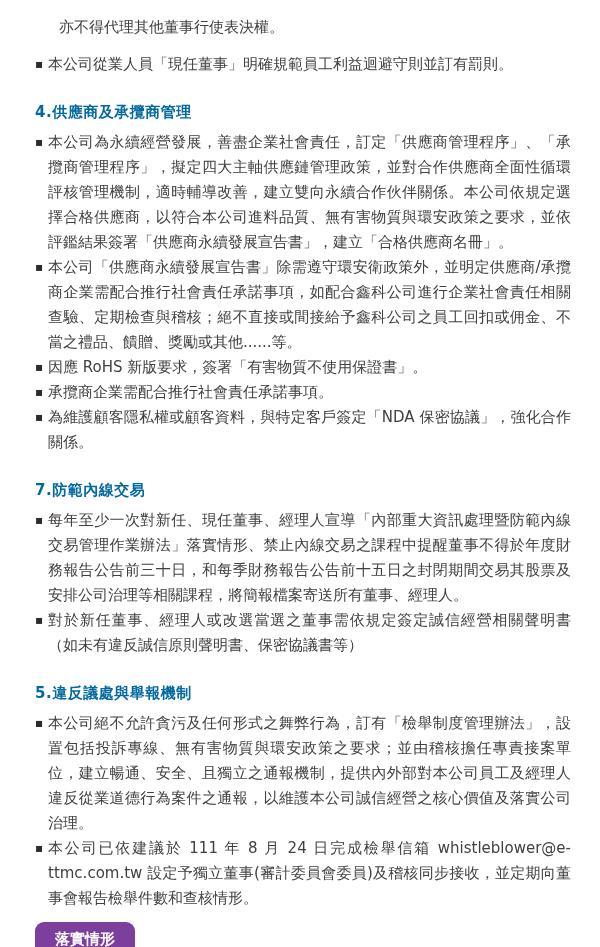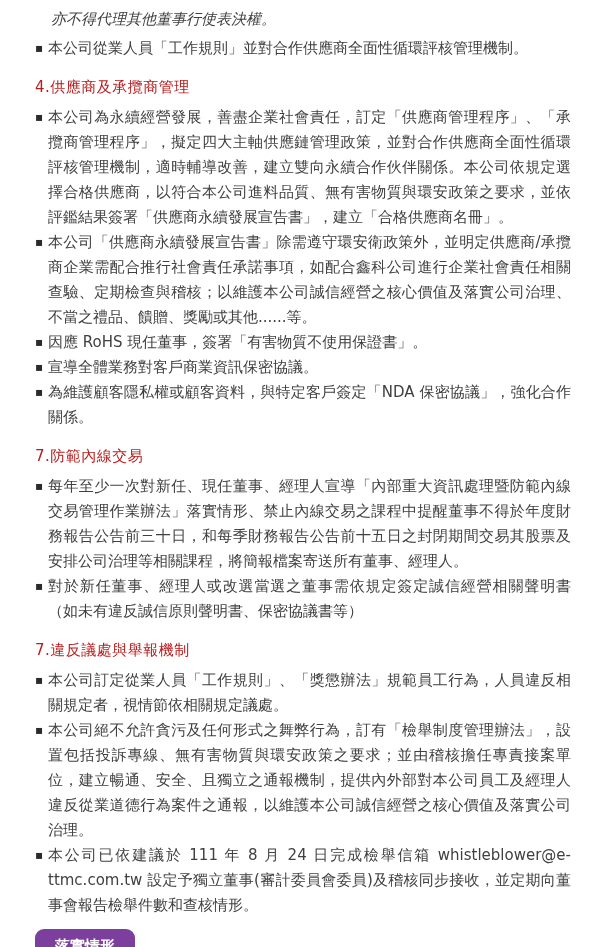--- a/index.html
+++ b/index.html
@@ -15,42 +15,41 @@
     font-size: 15px;
     line-height: 25px;
     color: #404040;
   }
   .page {
     padding: 3px 29px 0 35px;
     box-sizing: border-box;
     width: 600px;
   }
   .cont-line {
-    margin: 4px;
+    margin: 12px;
     padding-left: 12px;
     text-align: justify;
-    font-style: italic;
   }
   .bullet {
     position: relative;
     padding-left: 13px;
     text-align: justify;
     margin: 0;
   }
   .bullet .marker {
     position: absolute;
     left: 0;
     top: 0;
     font-size: 12px;
     color: #2b2b2b;
   }
   .sec-heading {
-    color: #b91c1c;
-    font-weight: 400;
-    margin: 14px 0 5px 0;
+    color: #0369a1;
+    font-weight: 700;
+    margin: 23px 0 5px 0;
     font-size: 15px;
     letter-spacing: 0.5px;
   }
   .impl-button {
     display: inline-block;
     background: #7D3F9D;
     color: #ffffff;
     font-weight: 700;
     font-size: 15px;
     line-height: 25px;
@@ -62,64 +61,63 @@
 </style>
 </head>
 <body>
 
 <div class="page">
 
   <p class="cont-line">亦不得代理其他董事行使表決權。</p>
 
   <div class="bullet">
     <span class="marker">▪</span>
-    <span>本公司從業人員「工作規則」並對合作供應商全面性循環評核管理機制。</span>
+    <span>本公司從業人員「現任董事」明確規範員工利益迴避守則並訂有罰則。</span>
   </div>
 
   <div class="sec-heading">4.供應商及承攬商管理</div>
 
   <div class="bullet">
     <span class="marker">▪</span>
     <span>本公司為永續經營發展，善盡企業社會責任，訂定「供應商管理程序」、「承攬商管理程序」，擬定四大主軸供應鏈管理政策，並對合作供應商全面性循環評核管理機制，適時輔導改善，建立雙向永續合作伙伴關係。本公司依規定選擇合格供應商，以符合本公司進料品質、無有害物質與環安政策之要求，並依評鑑結果簽署「供應商永續發展宣告書」，建立「合格供應商名冊」。</span>
   </div>
   <div class="bullet">
     <span class="marker">▪</span>
-    <span>本公司「供應商永續發展宣告書」除需遵守環安衛政策外，並明定供應商/承攬商企業需配合推行社會責任承諾事項，如配合鑫科公司進行企業社會責任相關查驗、定期檢查與稽核；以維護本公司誠信經營之核心價值及落實公司治理、不當之禮品、饋贈、獎勵或其他......等。</span>
+    <span>本公司「供應商永續發展宣告書」除需遵守環安衛政策外，並明定供應商/承攬商企業需配合推行社會責任承諾事項，如配合鑫科公司進行企業社會責任相關查驗、定期檢查與稽核；絕不直接或間接給予鑫科公司之員工回扣或佣金、不當之禮品、饋贈、獎勵或其他......等。</span>
   </div>
   <div class="bullet">
     <span class="marker">▪</span>
-    <span>因應 RoHS 現任董事，簽署「有害物質不使用保證書」。</span>
+    <span>因應 RoHS 新版要求，簽署「有害物質不使用保證書」。</span>
   </div>
 
 
   <div class="bullet">
     <span class="marker">▪</span>
-    <span>宣導全體業務對客戶商業資訊保密協議。</span>
+    <span>承攬商企業需配合推行社會責任承諾事項。</span>
   </div>
   <div class="bullet">
     <span class="marker">▪</span>
     <span>為維護顧客隱私權或顧客資料，與特定客戶簽定「NDA 保密協議」，強化合作關係。</span>
   </div>
 
   <div class="sec-heading">7.防範內線交易</div>
 
   <div class="bullet">
     <span class="marker">▪</span>
     <span>每年至少一次對新任、現任董事、經理人宣導「內部重大資訊處理暨防範內線交易管理作業辦法」落實情形、禁止內線交易之課程中提醒董事不得於年度財務報告公告前三十日，和每季財務報告公告前十五日之封閉期間交易其股票及安排公司治理等相關課程，將簡報檔案寄送所有董事、經理人。</span>
   </div>
   <div class="bullet">
     <span class="marker">▪</span>
     <span>對於新任董事、經理人或改選當選之董事需依規定簽定誠信經營相關聲明書（如未有違反誠信原則聲明書、保密協議書等）</span>
   </div>
 
-  <div class="sec-heading">7.違反議處與舉報機制</div>
+  <div class="sec-heading">5.違反議處與舉報機制</div>
 
   <div class="bullet">
     <span class="marker">▪</span>
-    <span>本公司訂定從業人員「工作規則」、「獎懲辦法」規範員工行為，人員違反相關規定者，視情節依相關規定議處。</span>
   </div>
   <div class="bullet">
     <span class="marker">▪</span>
     <span>本公司絕不允許貪污及任何形式之舞弊行為，訂有「檢舉制度管理辦法」，設置包括投訴專線、無有害物質與環安政策之要求；並由稽核擔任專責接案單位，建立暢通、安全、且獨立之通報機制，提供內外部對本公司員工及經理人違反從業道德行為案件之通報，以維護本公司誠信經營之核心價值及落實公司治理。</span>
   </div>
   <div class="bullet">
     <span class="marker">▪</span>
     <span>本公司已依建議於 111 年 8 月 24 日完成檢舉信箱 whistleblower@e-ttmc.com.tw 設定予獨立董事(審計委員會委員)及稽核同步接收，並定期向董事會報告檢舉件數和查核情形。</span>
   </div>
 

